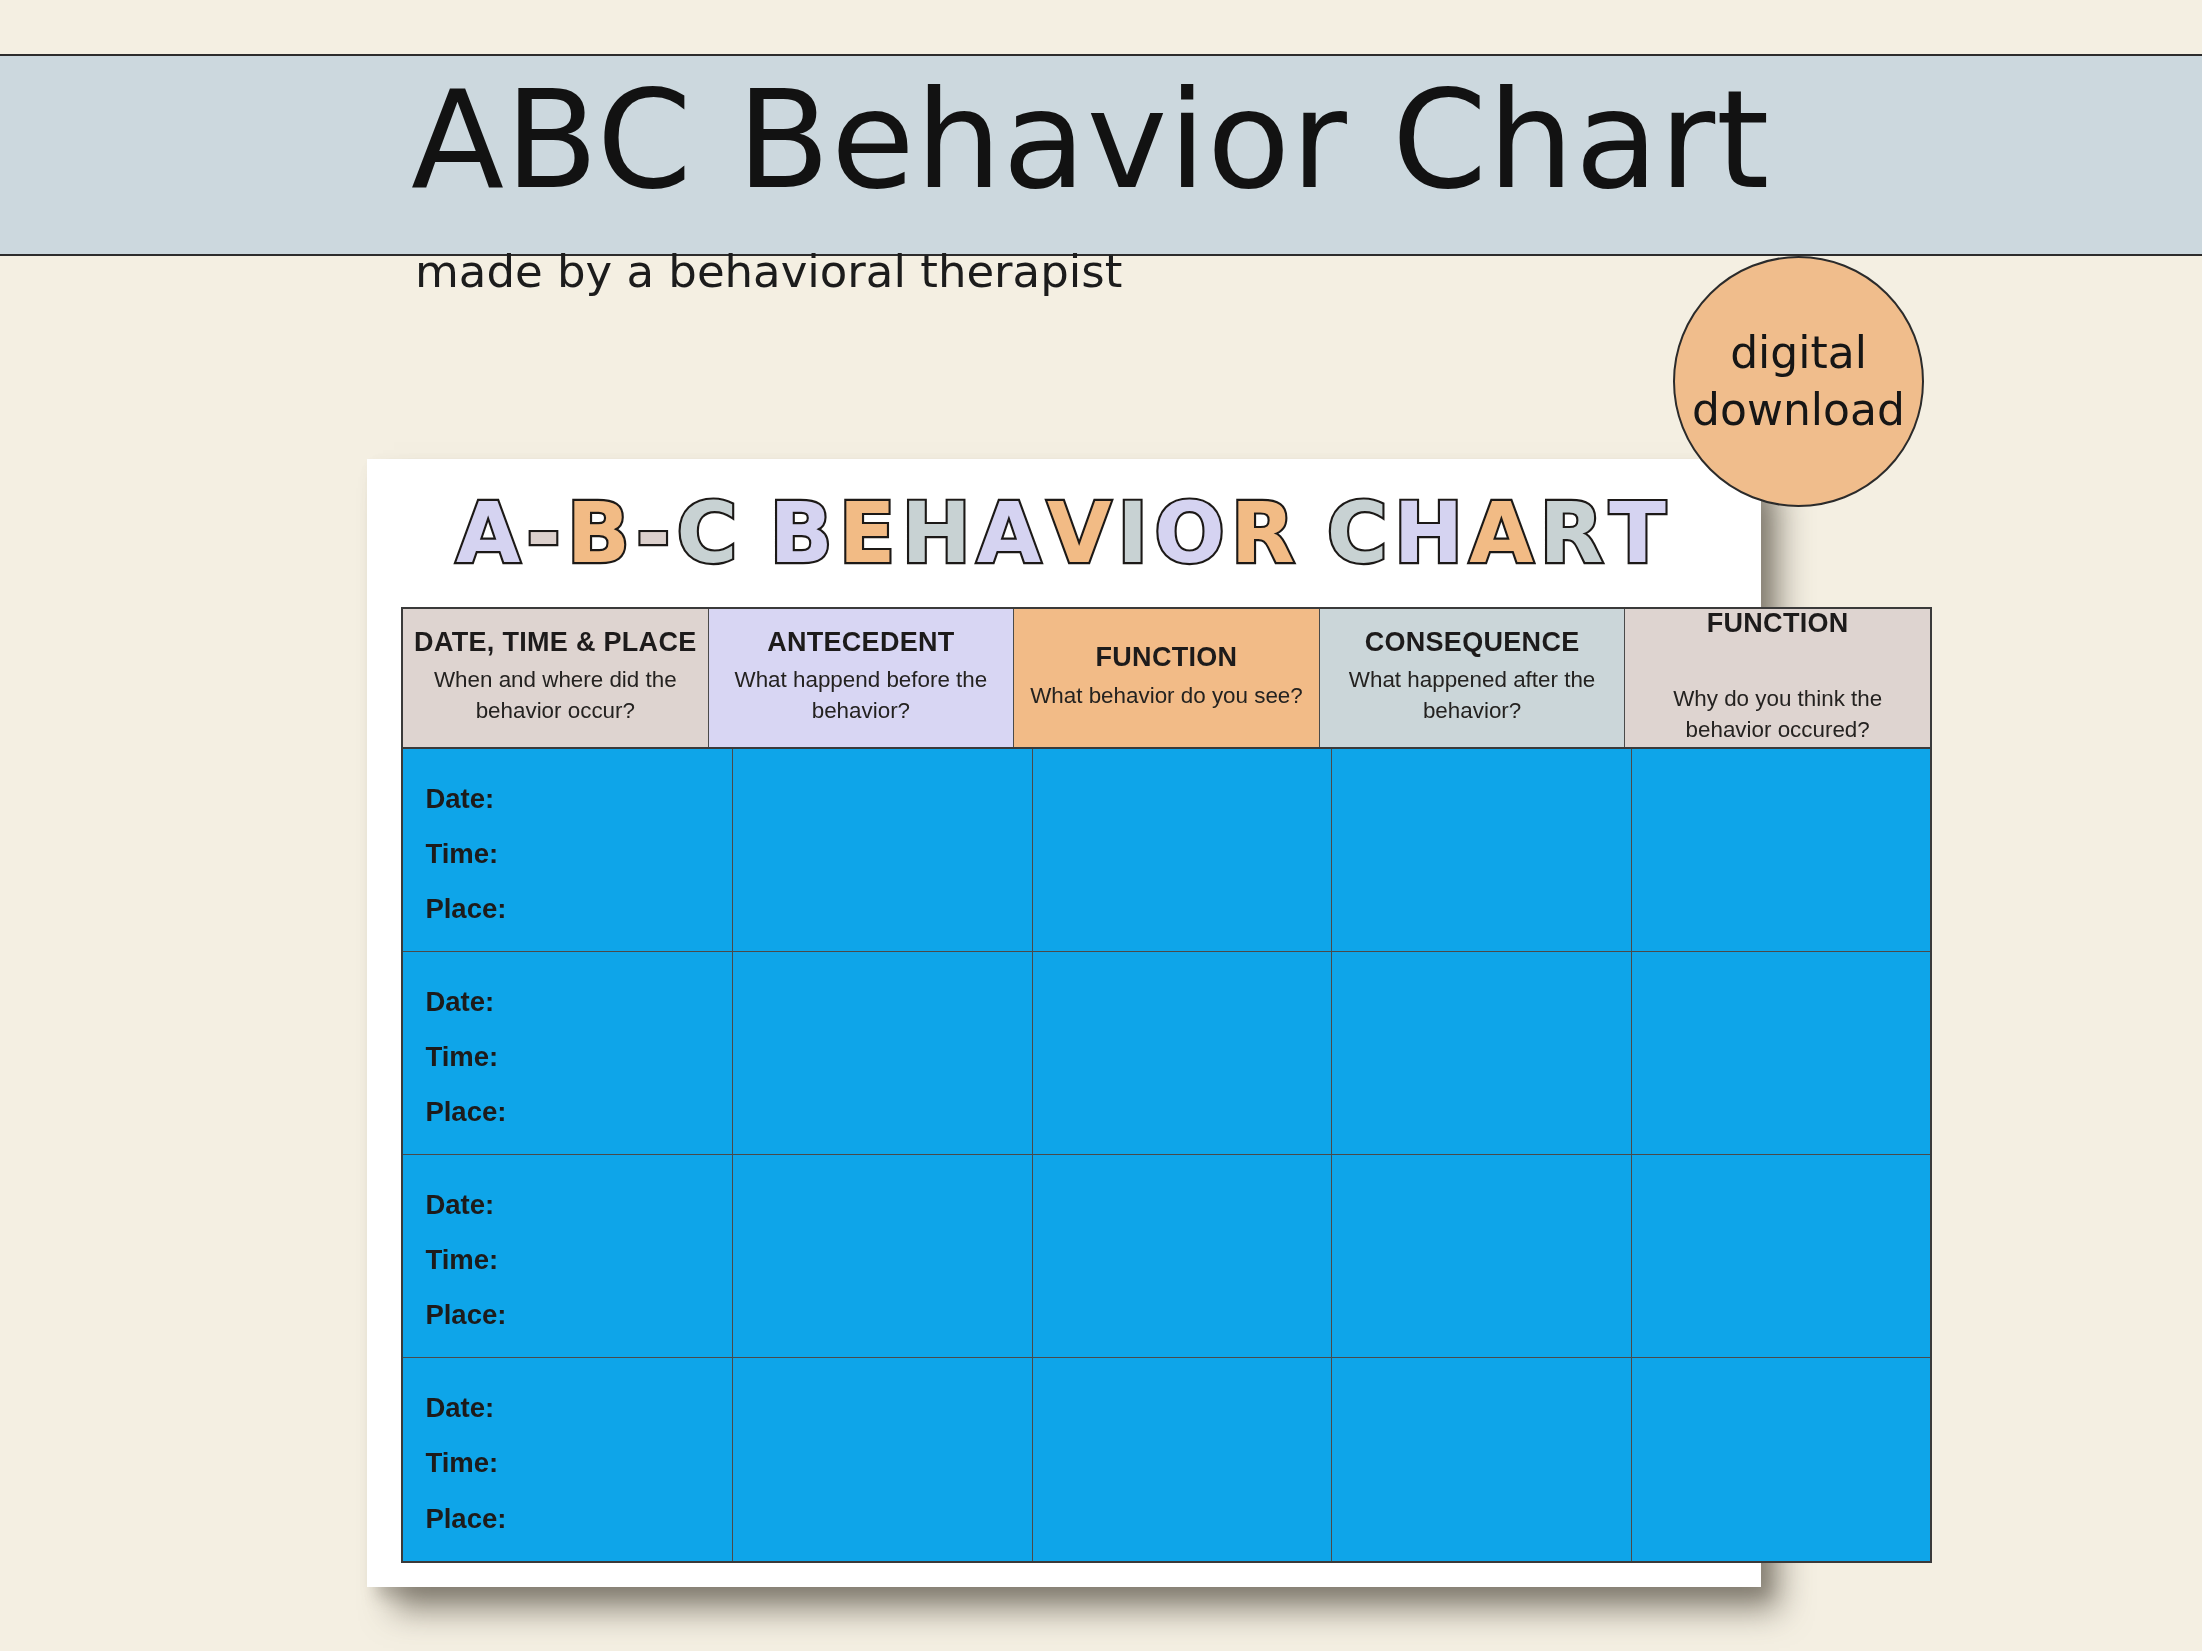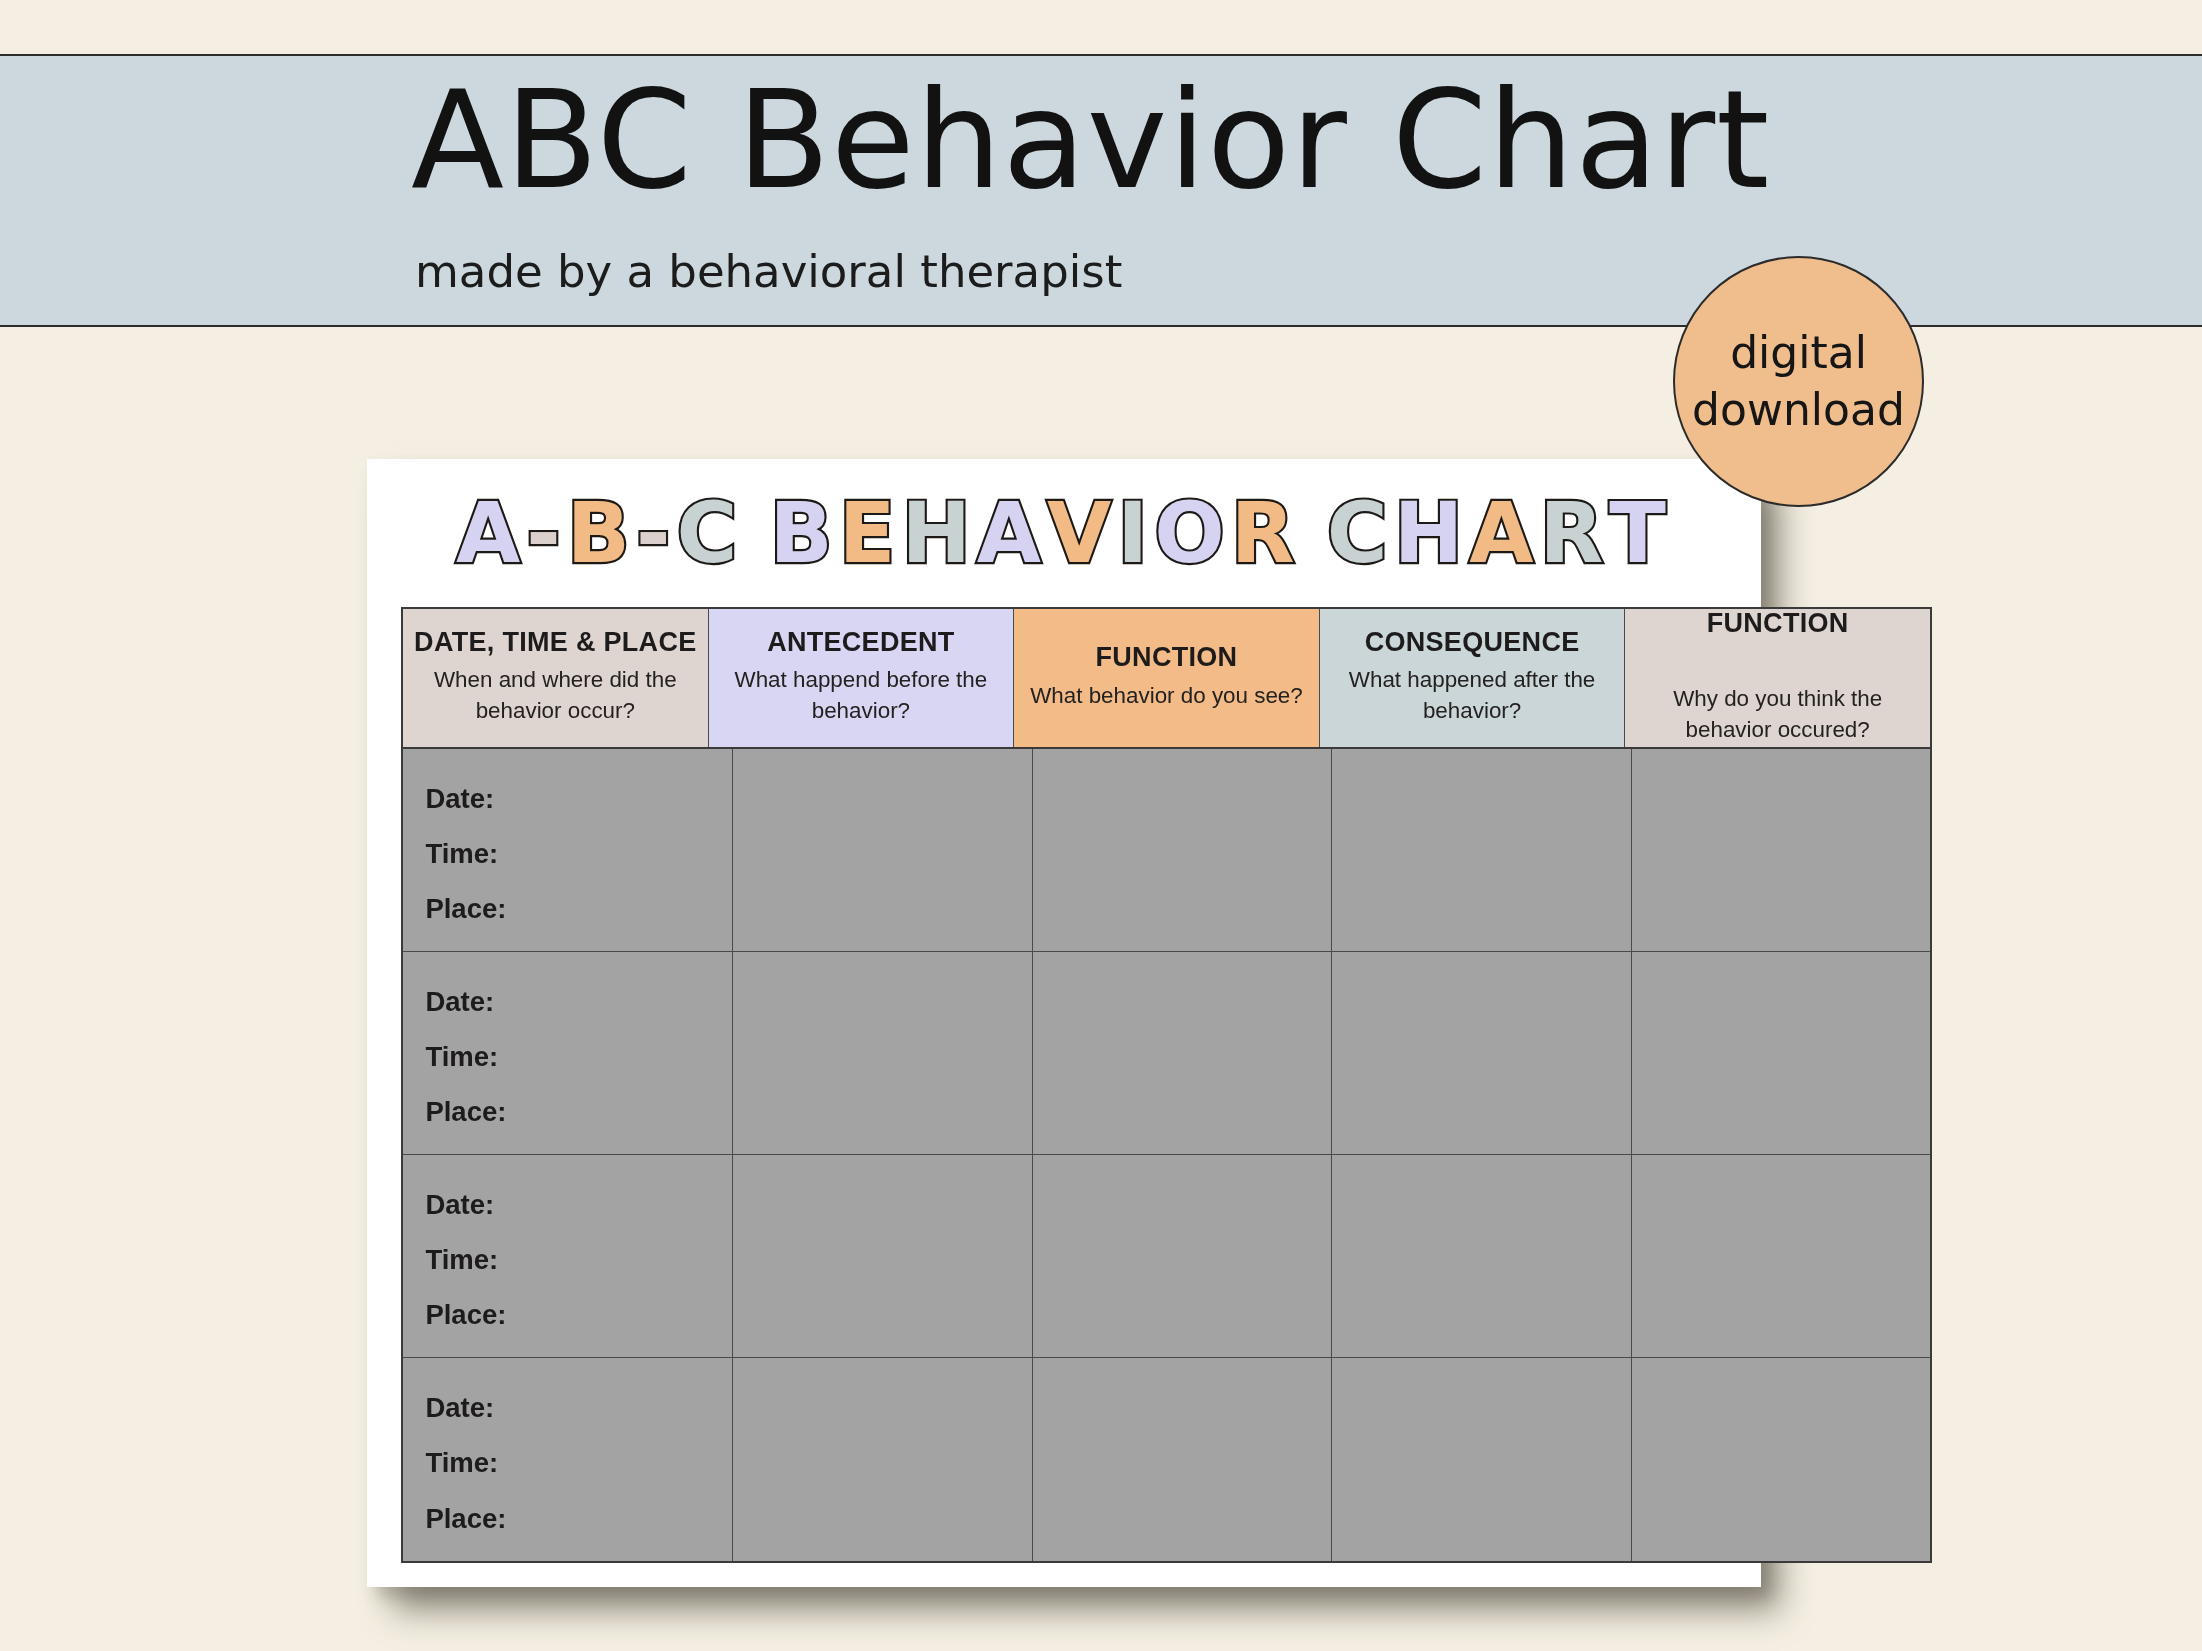--- a/index.html
+++ b/index.html
@@ -12,21 +12,21 @@
     overflow: hidden;
     background: var(--page-bg, #f4efe2);
     font-family: "DejaVu Sans", sans-serif;
     color: var(--text-dark, #1d1b1b);
   }
 
   
   .banner {
     position: absolute;
     left: 0; top: 54px;
-    width: 100%; height: 273px;
+    width: 100%; height: 202px;
     box-sizing: border-box;
     background: var(--banner-bg, #ccd8de);
     border-top: 2.6px solid var(--banner-border, #2c2c2c);
     border-bottom: 2.6px solid var(--banner-border, #2c2c2c);
   }
   .banner-title {
     position: absolute;
     left: 411px; top: 5.2px;
     margin: 0;
     font-size: 136px;
@@ -94,21 +94,21 @@
 
   
   .abc-table {
     position: absolute;
     left: 34px; top: 148px;
     width: 1531px; height: 956px;
     box-sizing: border-box;
     border: 2.6px solid var(--table-border, #3a3a3a);
     display: flex;
     flex-direction: column;
-    background: #a3a3a3;
+    background: #0ea5e9;
   }
   .header-row {
     display: flex;
     height: 138px;
     border-bottom: 2.6px solid var(--table-border, #3a3a3a);
   }
   .header-cell {
     flex: 1;
     box-sizing: border-box;
     border-right: 1.7px solid #4a4a4a;

